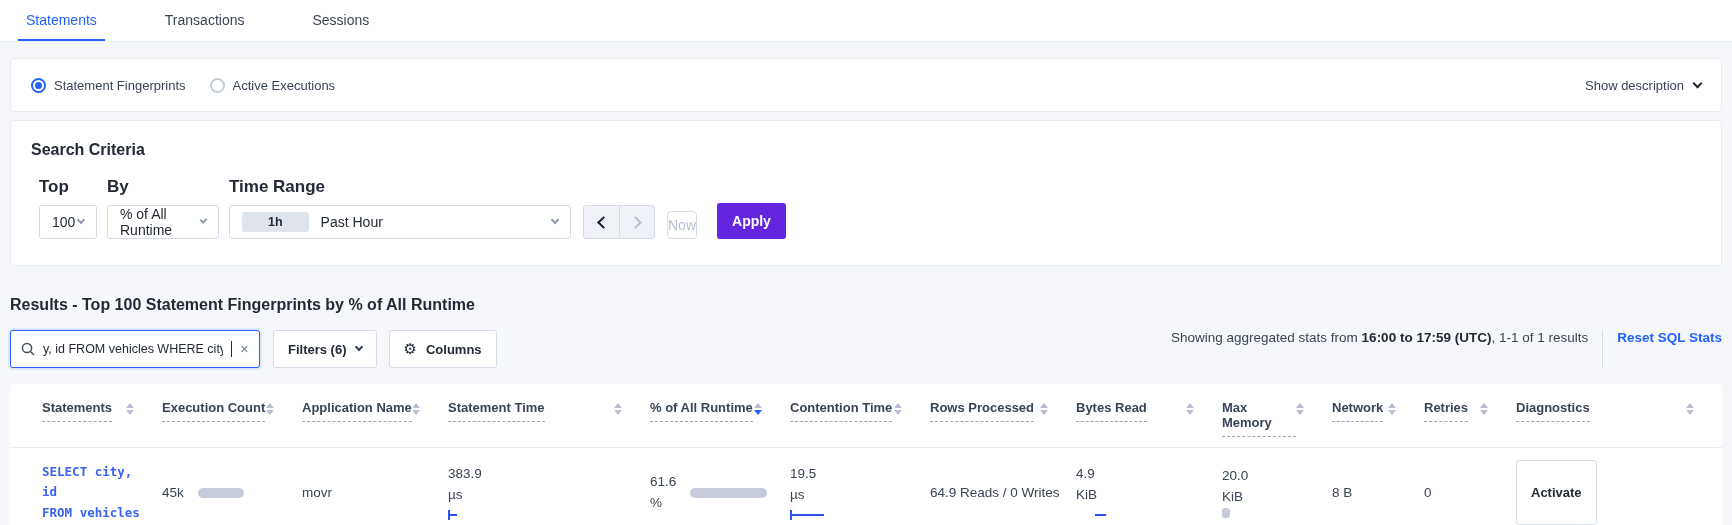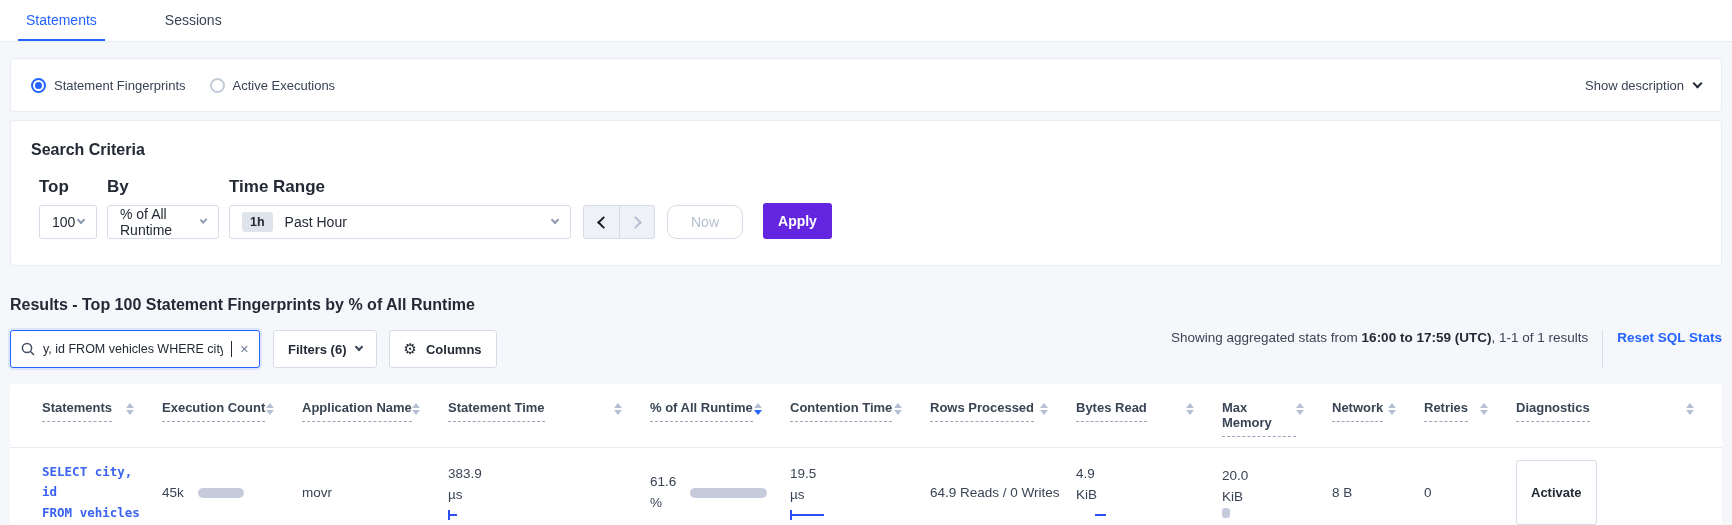--- a/index.html
+++ b/index.html
@@ -40,32 +40,32 @@
   .criteria-card{margin-top:8px;padding:20px 20px 26px}
   .criteria-title{font-size:16px;font-weight:bold;color:var(--ink)}
   .controls{display:flex;align-items:flex-end;margin-top:18px}
   .field{display:flex;flex-direction:column;gap:8px}
   .field-label{font-size:17px;font-weight:bold;color:var(--ink)}
   .selectbox{height:34px;border:1px solid var(--ctrl-border);border-radius:3px;background:#fff;
              display:flex;align-items:center;padding:0 12px;font-size:14px;color:var(--ink);cursor:pointer}
   .selectbox .chev{margin-left:auto}
   .w-top{width:58px}.w-by{width:112px}.w-tr{width:342px;margin-left:0}
   .f-top{margin-left:8px}.f-by{margin-left:10px}.f-tr{margin-left:10px}
-  .badge-1h{background:#dfe3eb;border-radius:3px;padding:3px 8px;font-size:12.5px;font-weight:bold;
+  .badge-1h{background:#dfe3eb;border-radius:3px;padding:3px 26px;font-size:12.5px;font-weight:bold;
             color:var(--ink);margin-right:12px}
   .arrow-group{display:flex;height:34px;border:1px solid var(--ctrl-border);border-radius:3px;
                overflow:hidden;margin-left:12px;background:#eef1f6}
   .arrow-btn{width:35px;display:flex;align-items:center;justify-content:center;cursor:pointer}
   .arrow-btn + .arrow-btn{border-left:1px solid var(--ctrl-border)}
   .chev-left{width:9px;height:9px;border-left:2.5px solid #161c28;border-bottom:2.5px solid #161c28;
              transform:rotate(45deg);margin-left:4px}
   .chev-right{width:9px;height:9px;border-right:2px solid var(--disabled);border-top:2px solid var(--disabled);
               transform:rotate(45deg);margin-right:4px}
-  .now-btn{height:34px;margin-left:12px;padding:0 23px;background:#fff;border:1px solid var(--ctrl-border);
-           border-radius:10px;font-size:14px;color:var(--disabled);display:flex;align-items:center;cursor:pointer}
+  .now-btn{height:28px;margin-left:12px;padding:0 0;background:#fff;border:1px solid var(--ctrl-border);
+           border-radius:4px;font-size:14px;color:var(--disabled);display:flex;align-items:center;cursor:pointer}
   .apply-btn{height:36px;margin-left:20px;padding:0 15px;background:var(--purple);border:none;border-radius:3px;
              font-size:14px;font-weight:bold;color:#fff;display:flex;align-items:center;cursor:pointer}
   
   .results-heading{margin:30px 10px 0;font-size:16px;font-weight:bold;color:var(--ink)}
   .toolbar{margin:16px 10px 0;display:flex;align-items:center}
   .searchbox{width:250px;height:38px;border:1px solid var(--accent);border-radius:3px;background:#fff;
              box-shadow:0 0 0 2px rgba(36,99,255,.12);display:flex;align-items:center;padding:0 10px;gap:8px}
   .search-text{font-size:12.5px;color:var(--ink);white-space:nowrap;overflow:hidden}
   .caret{width:1px;height:16px;background:var(--ink);flex:none}
   .clear-x{margin-left:auto;font-size:11px;color:var(--muted);cursor:pointer;flex:none}
@@ -110,20 +110,21 @@
   .bytes-combo .bluedash{position:absolute;left:19px;top:4px;width:11px;height:2.5px;background:var(--bar-blue)}
   .activate-btn{display:inline-block;padding:24px 14px;background:#fff;border:1px solid var(--ctrl-border);
                 border-radius:3px;font-size:13px;font-weight:600;color:var(--ink);cursor:pointer}
   .search-icon-svg{flex:none}
 </style>
 </head>
 <body>
 
 <nav class="tabbar">
   <div class="tab active">Statements</div>
+  <div class="tab">Transactions</div>
   <div class="tab">Sessions</div>
 </nav>
 
 <section class="card radio-card">
   <div class="radio-opt">
     <span class="radio checked"></span>
     <span>Statement Fingerprints</span>
   </div>
   <div class="radio-opt">
     <span class="radio"></span>

